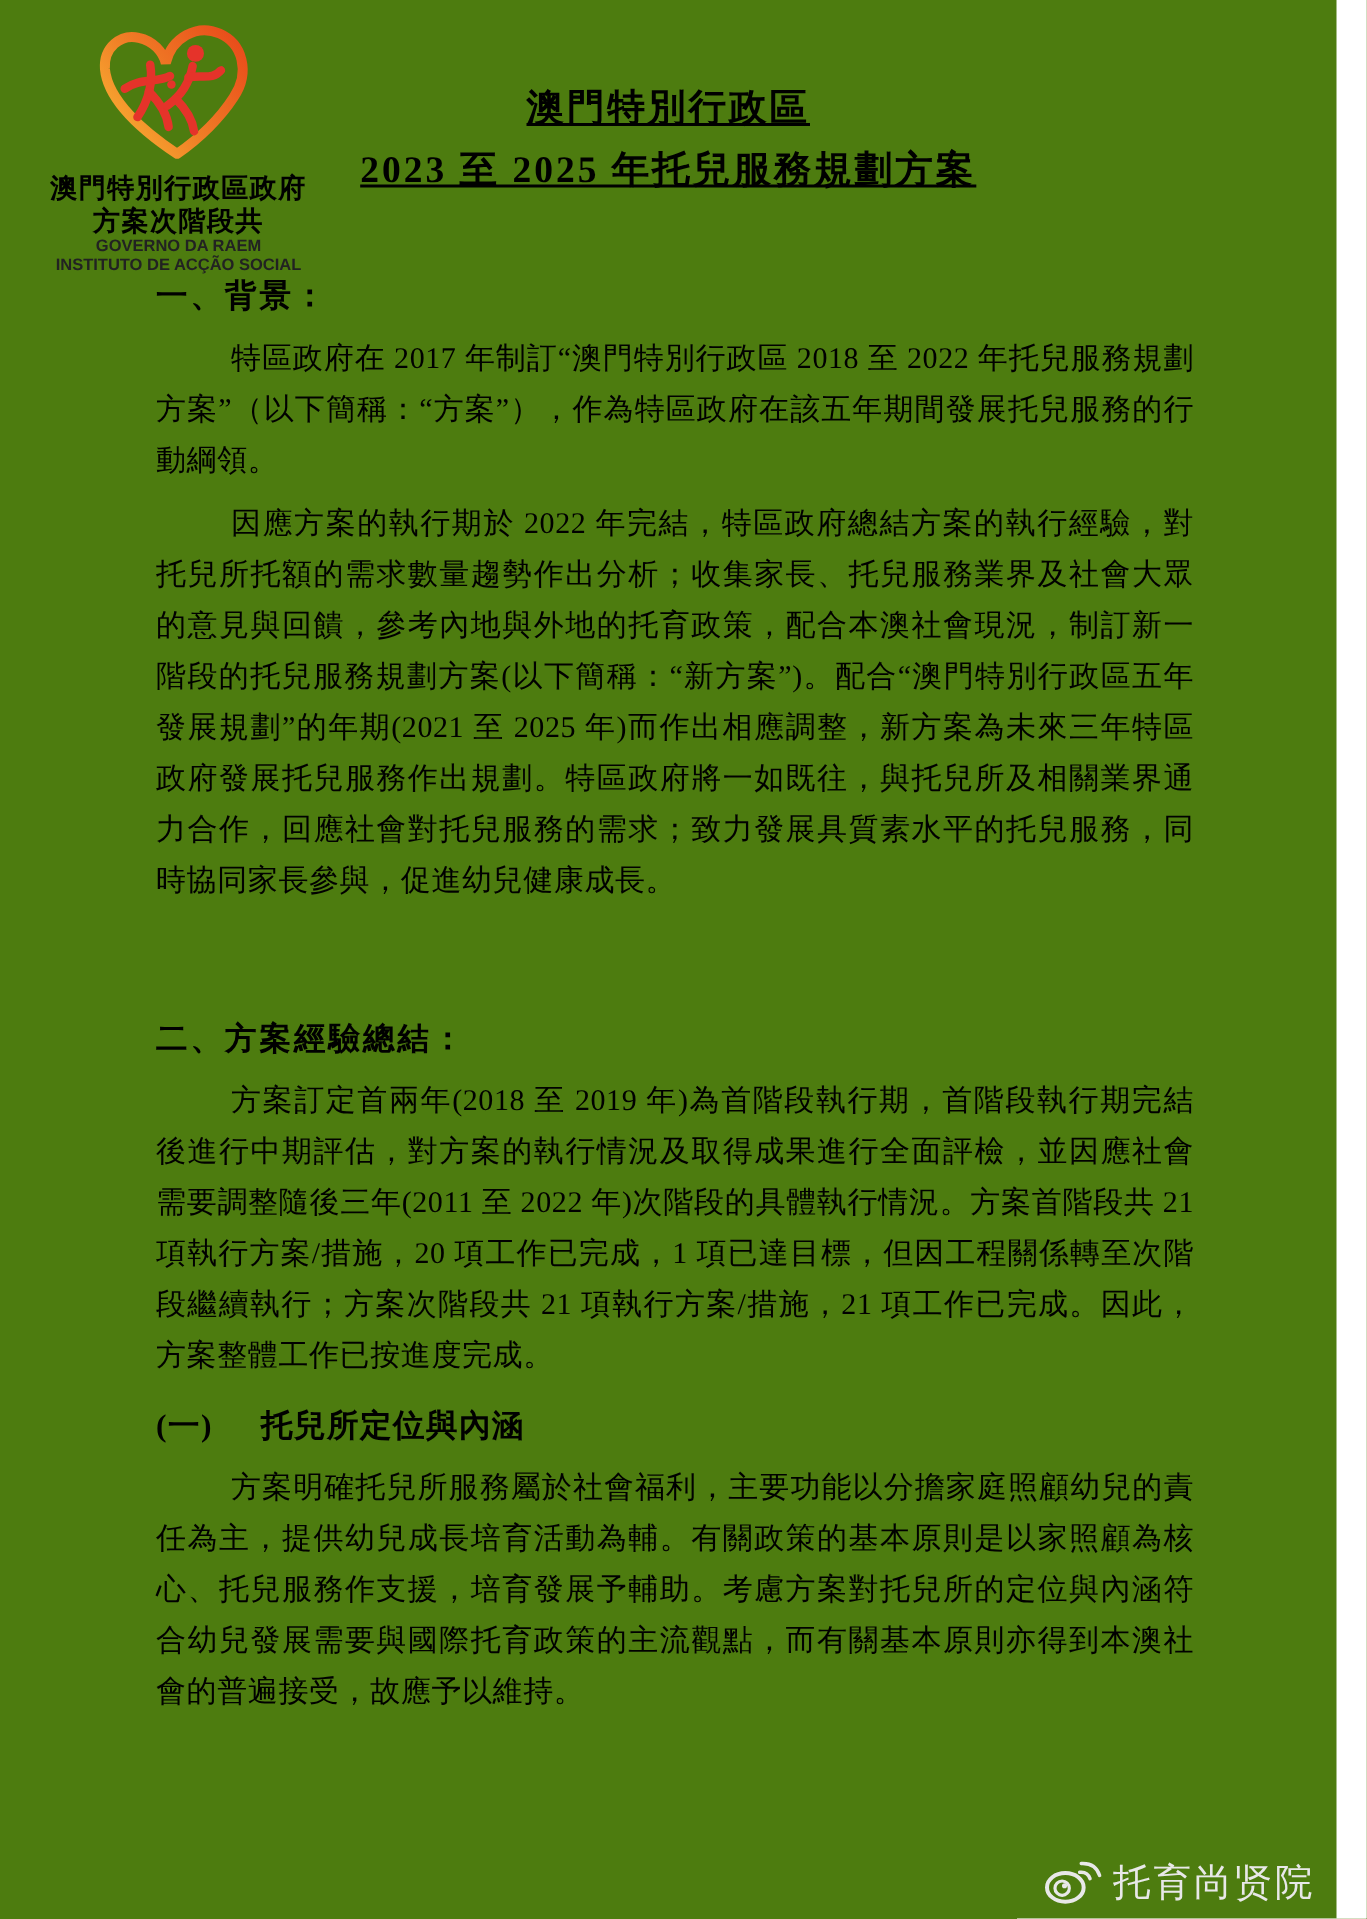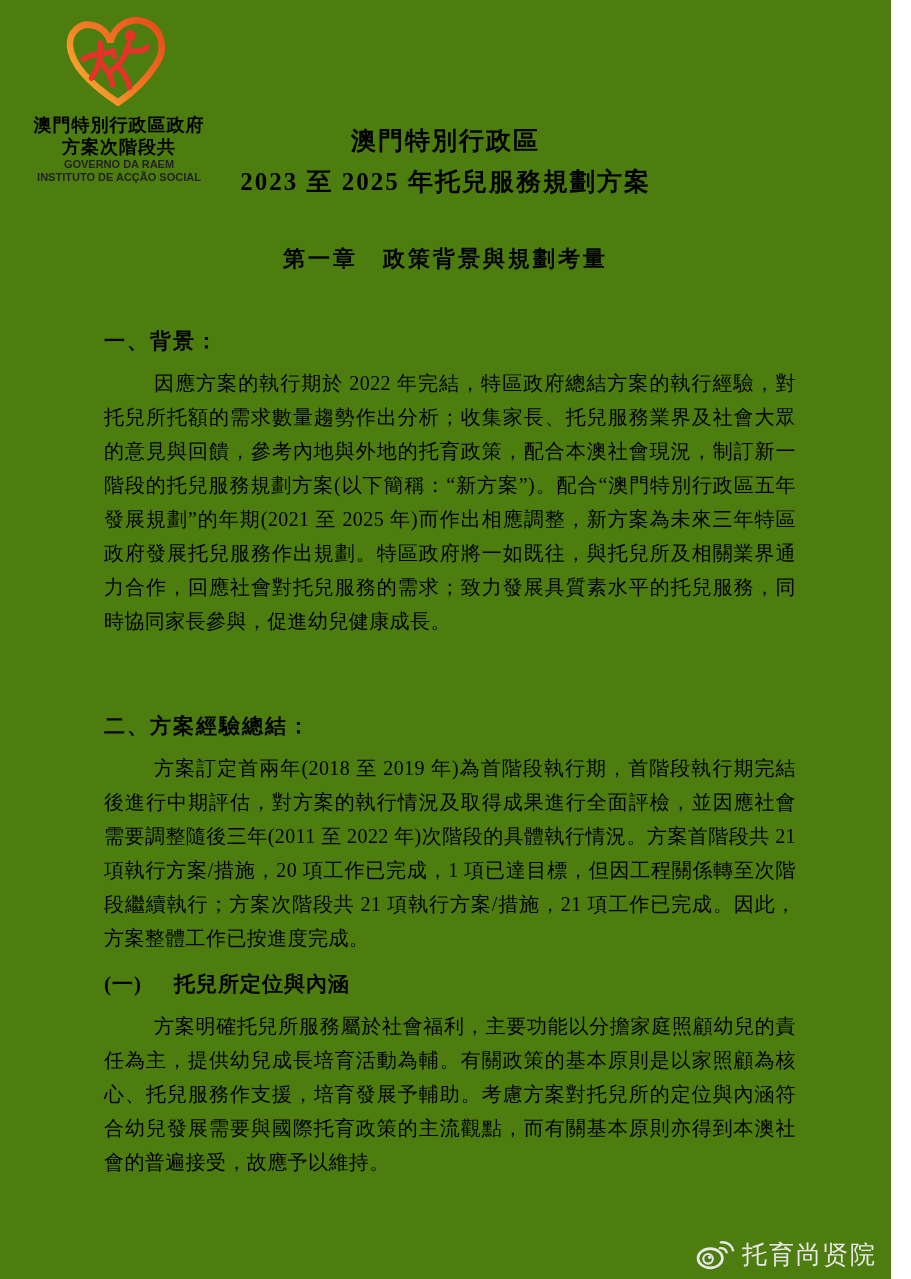--- a/index.html
+++ b/index.html
@@ -34,23 +34,24 @@
     font-family: "Liberation Sans", "DejaVu Sans", sans-serif;
     font-weight: bold;
     font-size: 11px;
     line-height: 13px;
     color: #222;
     white-space: nowrap;
   }
 
   
   .title-area {
-    padding-top: 120px;
+    padding-top: 52px;
     text-align: center;
     font-weight: bold;
+    text-decoration: underline;
   }
   .doc-title div {
     font-size: 25px;
     line-height: 41px;
     letter-spacing: 2px;
   }
   .chapter {
     margin: 38px 0 0 0;
     text-align: center;
     font-size: 22px;
@@ -136,27 +137,27 @@
     <div class="org-cn">方案次階段共</div>
     <div class="org-pt">GOVERNO DA RAEM</div>
     <div class="org-pt">INSTITUTO DE ACÇÃO SOCIAL</div>
   </div>
 
   <div class="title-area">
     <div class="doc-title">
       <div>澳門特別行政區</div>
       <div>2023 至 2025 年托兒服務規劃方案</div>
     </div>
-    <h2 class="chapter">第一章　政策背景與規劃考量</h2>
   </div>
 
   <main class="body">
 
     <section class="sec1">
       <h3>一、背景：</h3>
+      <p>特區政府在 2017 年制訂“澳門特別行政區 2018 至 2022 年托兒服務規劃方案”（以下簡稱：“方案”），作為特區政府在該五年期間發展托兒服務的行動綱領。</p>
       <p>因應方案的執行期於 2022 年完結，特區政府總結方案的執行經驗，對托兒所托額的需求數量趨勢作出分析；收集家長、托兒服務業界及社會大眾的意見與回饋，參考內地與外地的托育政策，配合本澳社會現況，制訂新一階段的托兒服務規劃方案(以下簡稱：“新方案”)。配合“澳門特別行政區五年發展規劃”的年期(2021 至 2025 年)而作出相應調整，新方案為未來三年特區政府發展托兒服務作出規劃。特區政府將一如既往，與托兒所及相關業界通力合作，回應社會對托兒服務的需求；致力發展具質素水平的托兒服務，同時協同家長參與，促進幼兒健康成長。</p>
     </section>
 
     <section class="sec2">
       <h3>二、方案經驗總結：</h3>
       <p>方案訂定首兩年(2018 至 2019 年)為首階段執行期，首階段執行期完結後進行中期評估，對方案的執行情況及取得成果進行全面評檢，並因應社會需要調整隨後三年(2011 至 2022 年)次階段的具體執行情況。方案首階段共 21 項執行方案/措施，20 項工作已完成，1 項已達目標，但因工程關係轉至次階段繼續執行；方案次階段共 21 項執行方案/措施，21 項工作已完成。因此，方案整體工作已按進度完成。</p>
       <h4>
         <span class="sub-num">(一)</span><span>托兒所定位與內涵</span>
       </h4>
       <p>方案明確托兒所服務屬於社會福利，主要功能以分擔家庭照顧幼兒的責任為主，提供幼兒成長培育活動為輔。有關政策的基本原則是以家照顧為核心、托兒服務作支援，培育發展予輔助。考慮方案對托兒所的定位與內涵符合幼兒發展需要與國際托育政策的主流觀點，而有關基本原則亦得到本澳社會的普遍接受，故應予以維持。</p>

